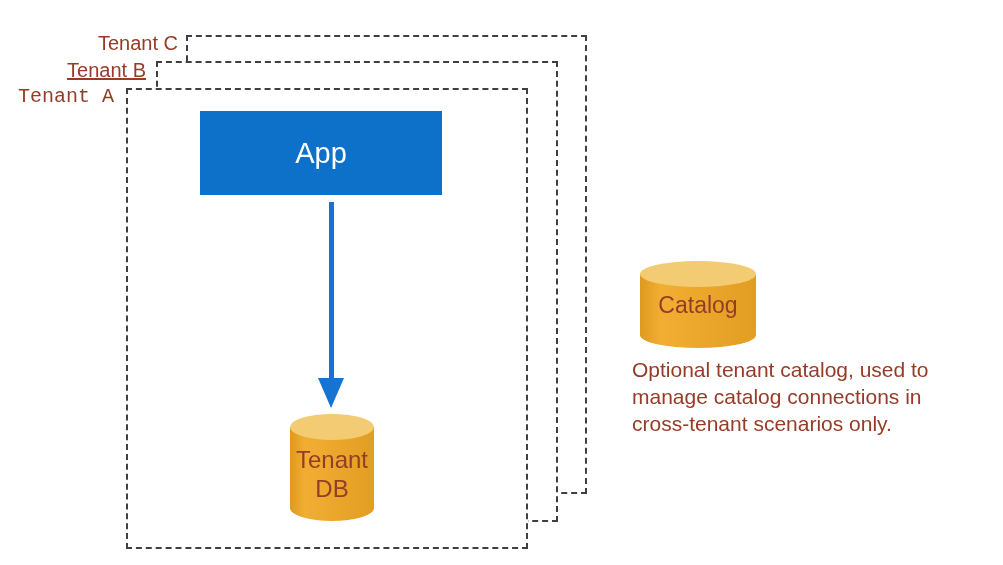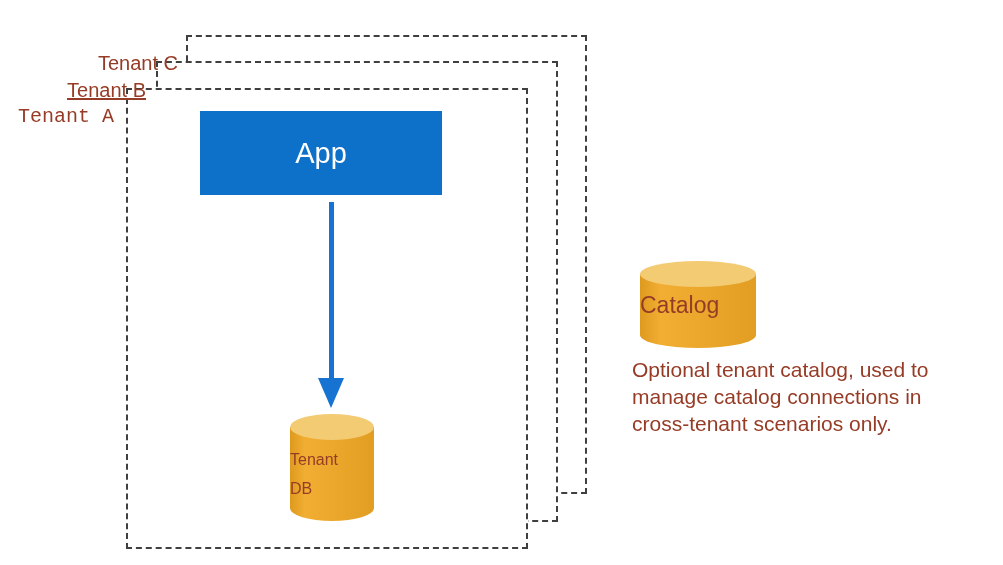--- a/index.html
+++ b/index.html
@@ -32,21 +32,20 @@
 
   .tenant-label{
     position:absolute;
     width:92px;
     text-align:right;
     font-size:20px;
     line-height:22px;
     color:var(--label-text);
     z-index:6;
     white-space:nowrap;
-    margin-top:20px;
   }
   .label-c{left:86px;top:32px;}
   .label-b{left:54px;top:59px;text-decoration:underline;}
   .label-a{left:18px;top:86px;font-family:Liberation Mono, monospace;}
 
   
   .app-box{
     position:absolute;
     left:200px;top:111px;width:242px;height:84px;
     background:var(--app-fill);
@@ -73,25 +72,25 @@
     z-index:4;
   }
 
   
   .cylinder{position:absolute;z-index:4;}
   .cyl-db{left:290px;top:414px;width:84px;height:107px;}
   .cyl-catalog{left:640px;top:261px;width:116px;height:87px;z-index:1;}
   .cylinder svg{display:block;}
   .cyl-text{
     position:absolute;left:0;right:0;
-    text-align:left;
+    text-align:center;
     color:var(--label-text);
     z-index:5;
   }
-  .cyl-db .cyl-text{top:31px;font-size:16px;line-height:29px;}
+  .cyl-db .cyl-text{top:31px;font-size:24px;line-height:29px;}
   .cyl-catalog .cyl-text{top:31px;font-size:23px;line-height:26px;}
 
   
   .catalog-caption{
     position:absolute;
     left:632px;top:356px;width:370px;
     font-size:21px;line-height:27px;
     color:var(--label-text);
   }
 </style>

